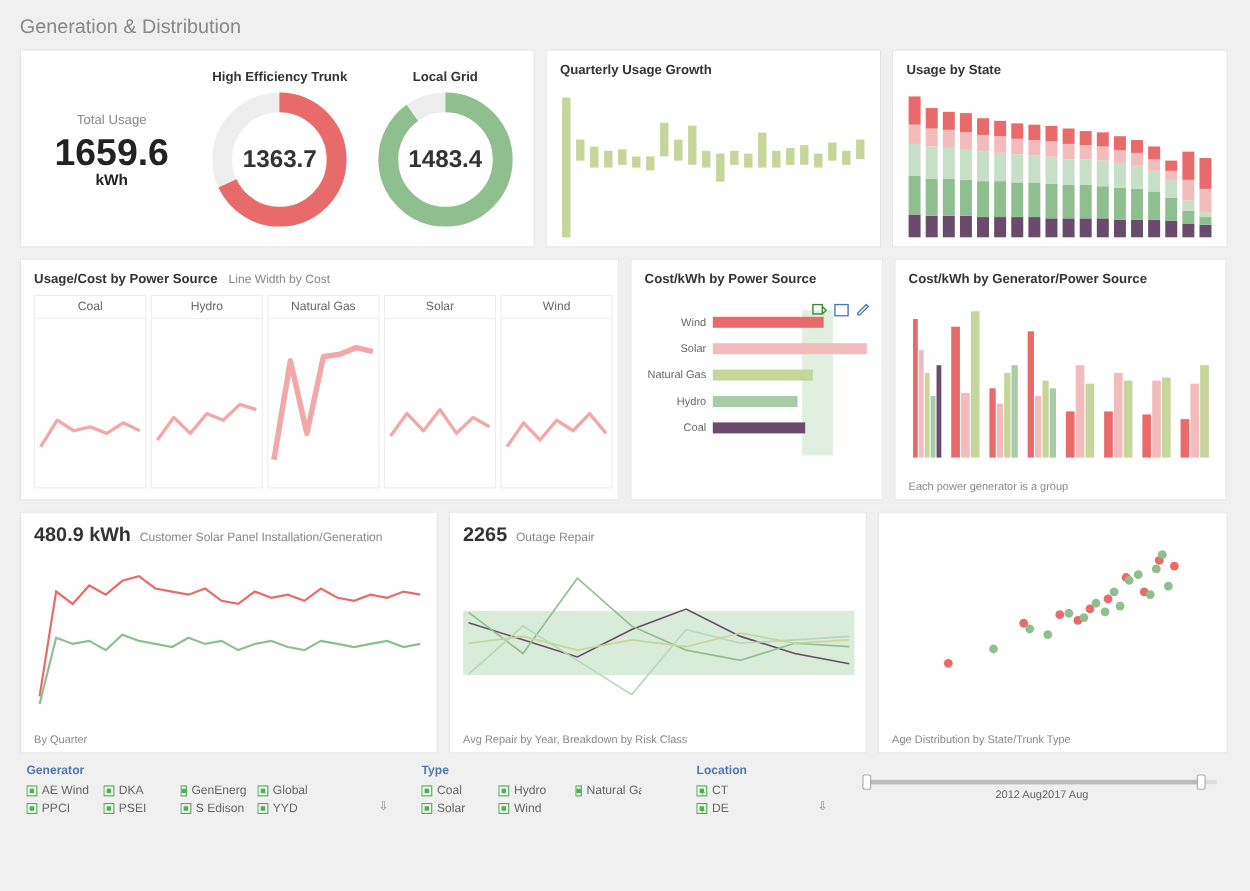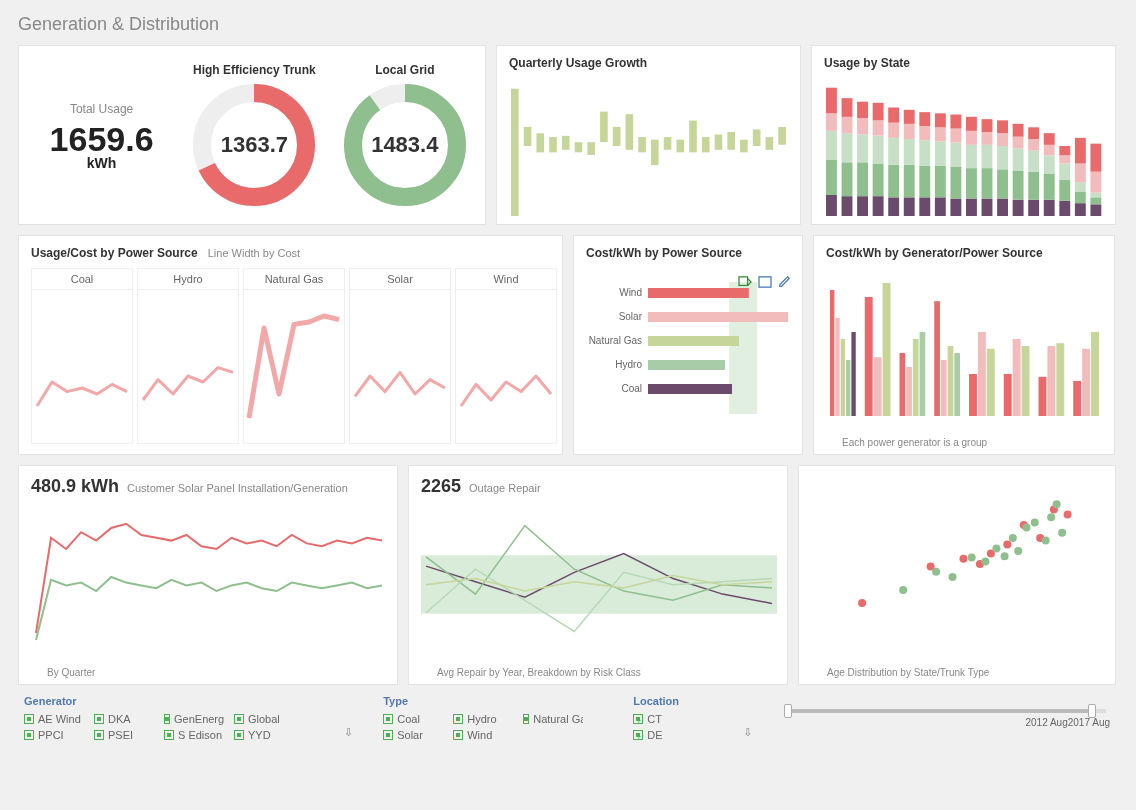--- a/index.html
+++ b/index.html
@@ -29,36 +29,36 @@
   .facet { flex: 1; border: 1px solid #eee; }
   .facet-title { font-size: 11px; color: #666; text-align: center; padding: 4px 0; border-bottom: 1px solid #eee; }
   .c-cost-kwh { width: 230px; height: 220px; }
   .c-cost-gen { width: 302px; height: 220px; }
   
   .c-solar { width: 380px; height: 220px; }
   .c-outage { width: 380px; height: 220px; }
   .c-age { width: 318px; height: 220px; }
   .bignum { font-size: 18px; font-weight: 700; display: inline-block; margin-right: 8px; }
   .bignum-label { font-size: 11px; color: #888; font-weight: 400; }
-  .footnote { font-size: 10px; color: #888; position: absolute; bottom: 6px; left: 28px; }
+  .footnote { font-size: 10px; color: #888; position: absolute; bottom: 6px; left: 12px; }
   
   .filters { display: flex; align-items: flex-start; gap: 30px; margin-top: 8px; padding: 0 6px; }
   .filter-group { }
   .filter-hdr { font-size: 11px; font-weight: 700; color: #5179b0; margin-bottom: 6px; }
   .filter-items { display: flex; flex-wrap: wrap; gap: 4px 10px; max-width: 290px; }
   .filter-item { display: flex; align-items: center; gap: 4px; font-size: 11px; color: #666; width: 60px; white-space: nowrap; overflow: hidden; text-overflow: ellipsis; }
   .fbox { width: 10px; height: 10px; border: 1.5px solid #4caf50; display: inline-flex; align-items: center; justify-content: center; }
   .fbox.plus::after { content: "+"; font-size: 9px; color: #4caf50; line-height: 1; }
   .fbox::after { content: ""; width: 4px; height: 4px; background: #4caf50; }
   .arrow-down { font-size: 11px; color: #888; align-self: flex-end; margin-bottom: 2px; cursor: pointer; }
   .slider-wrap { flex: 1; display: flex; flex-direction: column; justify-content: center; padding-top: 14px; }
   .slider-track { height: 4px; background: #ddd; position: relative; margin: 0 6px; }
   .slider-fill { position: absolute; height: 4px; background: #bbb; left: 0; right: 4%; }
   .thumb { position: absolute; top: -5px; width: 8px; height: 14px; background: #fff; border: 1px solid #aaa; border-radius: 2px; cursor: pointer; }
-  .slider-labels { display: flex; justify-content: flex-end; font-size: 10px; color: #666; margin: 4px 2px 0; }
+  .slider-labels { display: flex; justify-content: center; font-size: 10px; color: #666; margin: 4px 2px 0; }
   .toolbar-icons { position: absolute; top: 40px; right: 10px; display: flex; gap: 6px; }
   .ticon { width: 14px; height: 12px; cursor: pointer; }
   .sel-band { fill: #d9ebd9; opacity: 0.8; }
 </style>
 </head>
 <body>
 
 <div class="page">
   <h1 class="title">Generation &amp; Distribution</h1>
 

